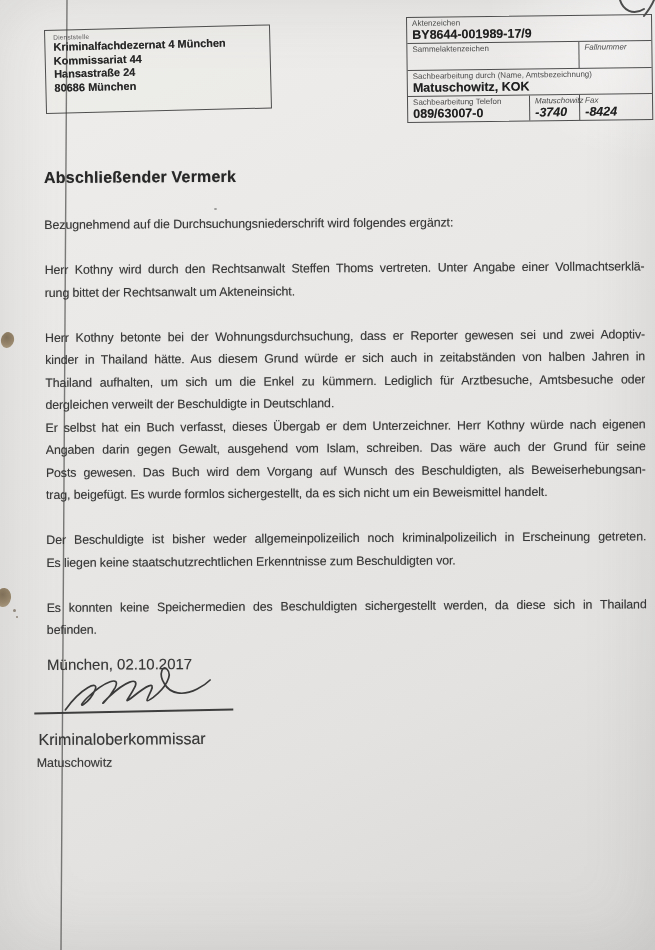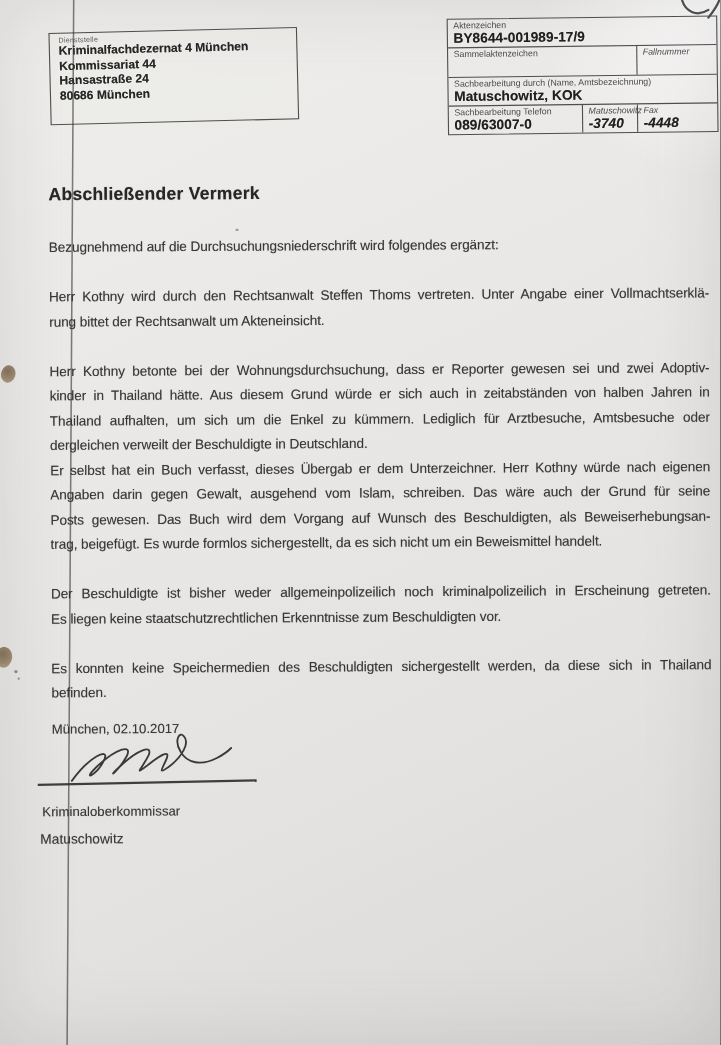--- a/index.html
+++ b/index.html
@@ -57,28 +57,28 @@
     font-size:12.4px;letter-spacing:-0.1px;
     text-shadow:0 0 .7px rgba(45,45,45,.4);}
   .doc-title{font-size:16px;font-weight:bold;color:#272727;line-height:20px;
     letter-spacing:.2px;margin:0 0 26px 0;text-shadow:0 0 .7px rgba(30,30,30,.5);}
   .line{line-height:22.5px;height:22.5px;overflow:hidden;}
   .jl{text-align:justify;text-align-last:justify;}
   .intro{margin-bottom:22.5px;}
   .para{margin:0 0 22.5px 0;}
   .para.tight{margin-bottom:0;}
   
-  .place-date{position:absolute;left:44px;top:656px;font-size:12px;
+  .place-date{position:absolute;left:44px;top:656px;font-size:15px;
     text-shadow:0 0 .7px rgba(45,45,45,.4);}
   .sig-svg{position:absolute;left:50px;top:664px;z-index:4;}
   .sig-line{position:absolute;left:31px;top:711px;width:199px;height:2px;
     background:#3e3e3e;transform:rotate(-0.8deg);}
   .sig-name{position:absolute;left:33px;top:756px;font-size:12.5px;
     text-shadow:0 0 .7px rgba(45,45,45,.4);}
-  .sig-role{position:absolute;left:35px;top:731px;font-size:12px;
+  .sig-role{position:absolute;left:35px;top:731px;font-size:16px;
     text-shadow:0 0 .7px rgba(45,45,45,.4);}
 </style>
 </head>
 <body>
 
 <div class="page">
 
   <svg class="fold-svg" width="655" height="950">
     <polyline points="67,0 65,320 63,640 61,950" fill="none" stroke="rgba(52,52,52,0.62)" stroke-width="1.4"></polyline>
   </svg>
@@ -129,21 +129,21 @@
       <div class="case-cell" style="width:121px;">
         <div class="case-label">Sachbearbeitung Telefon</div>
         <div class="case-value">089/63007-0</div>
       </div>
       <div class="case-cell cb" style="width:50px;">
         <div class="case-label">Matuschowitz</div>
         <div class="case-value">-3740</div>
       </div>
       <div class="case-cell cb" style="flex:1;">
         <div class="case-label">Fax</div>
-        <div class="case-value">-4448</div>
+        <div class="case-value">-8424</div>
       </div>
     </div>
   </div>
 
   <div class="content">
     <div class="textcol">
       <div class="doc-title">Abschließender Vermerk</div>
       <div class="line intro">Bezugnehmend auf die Durchsuchungsniederschrift wird folgendes ergänzt:</div>
       <div>
           <div class="para">

